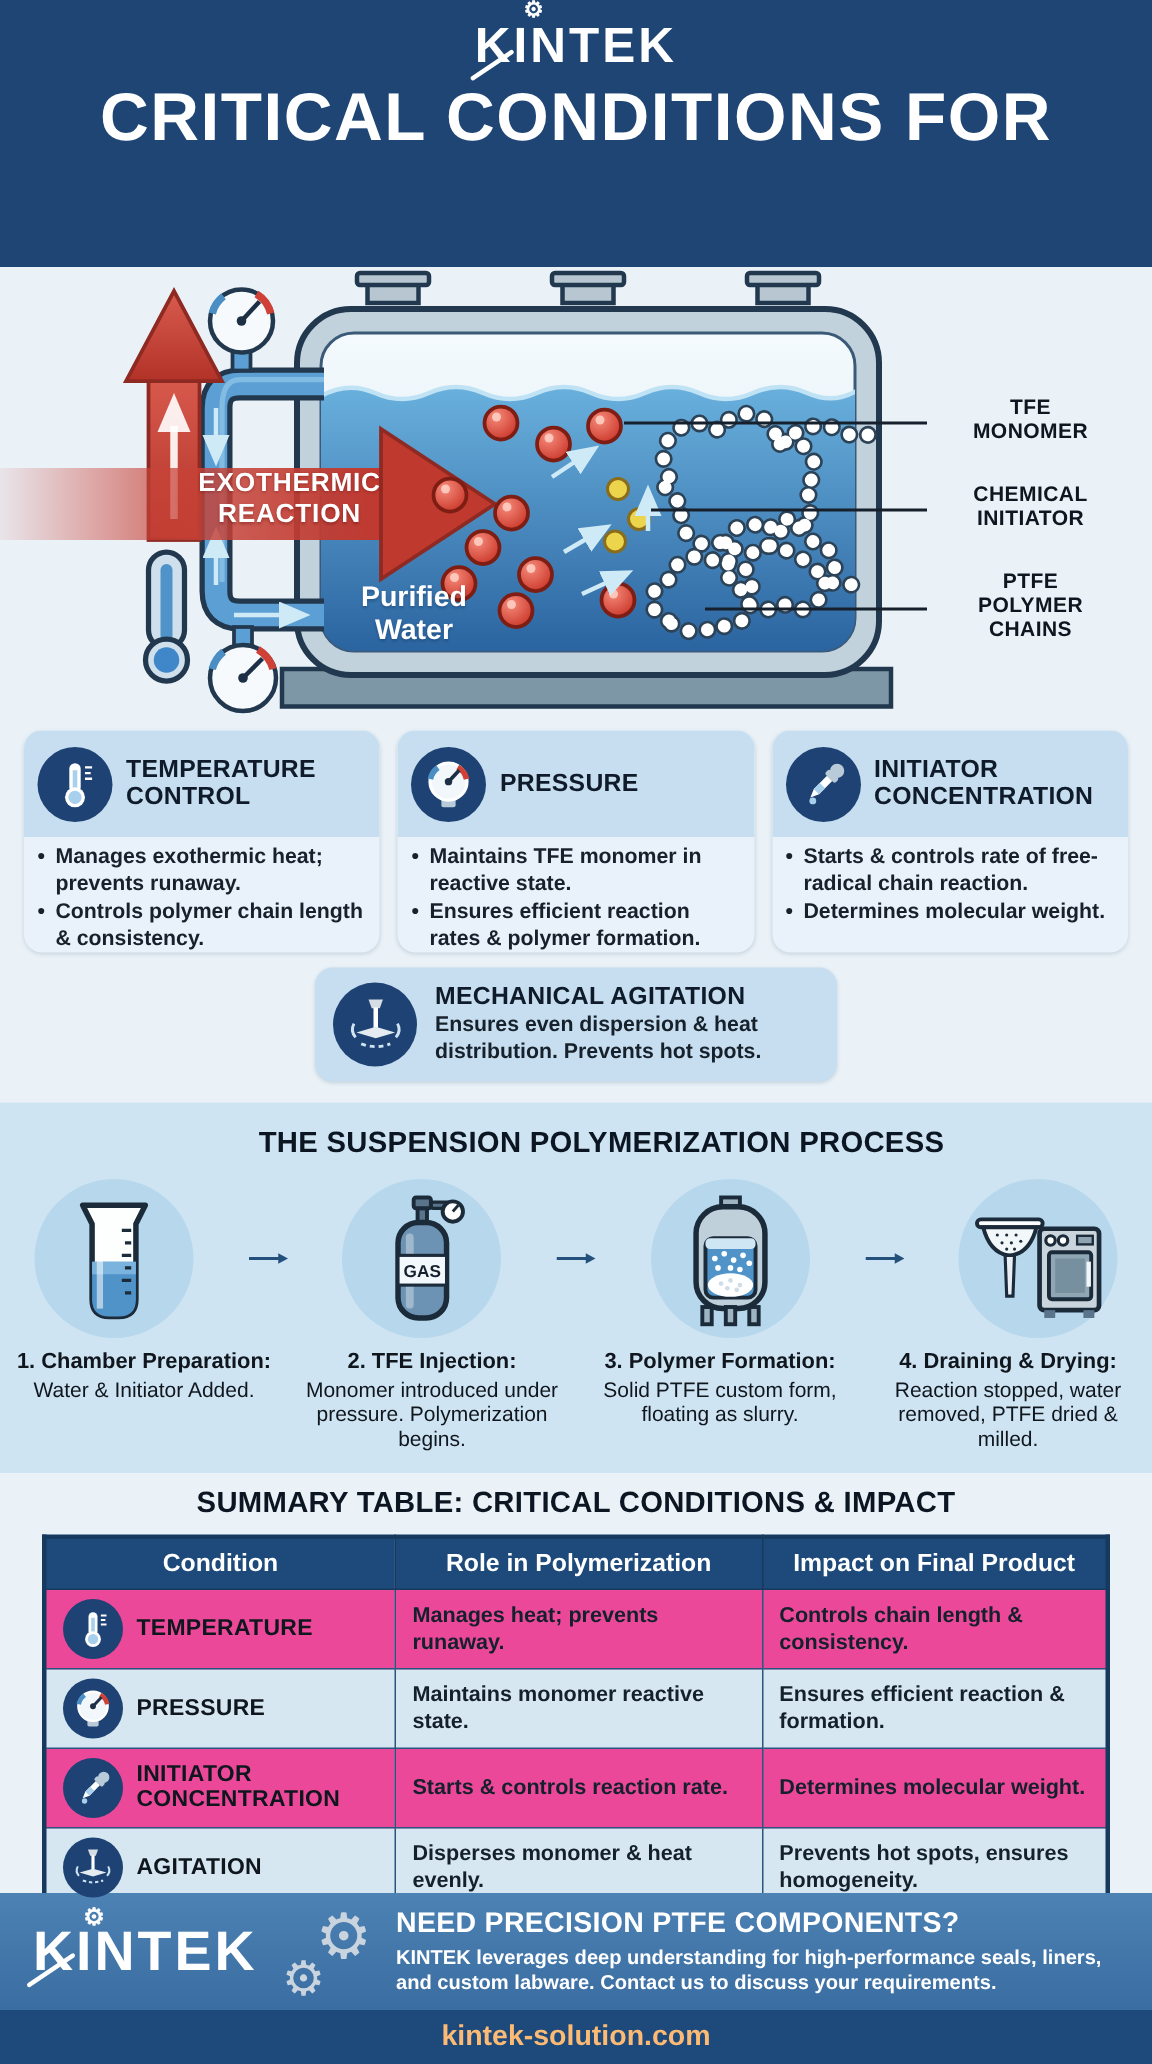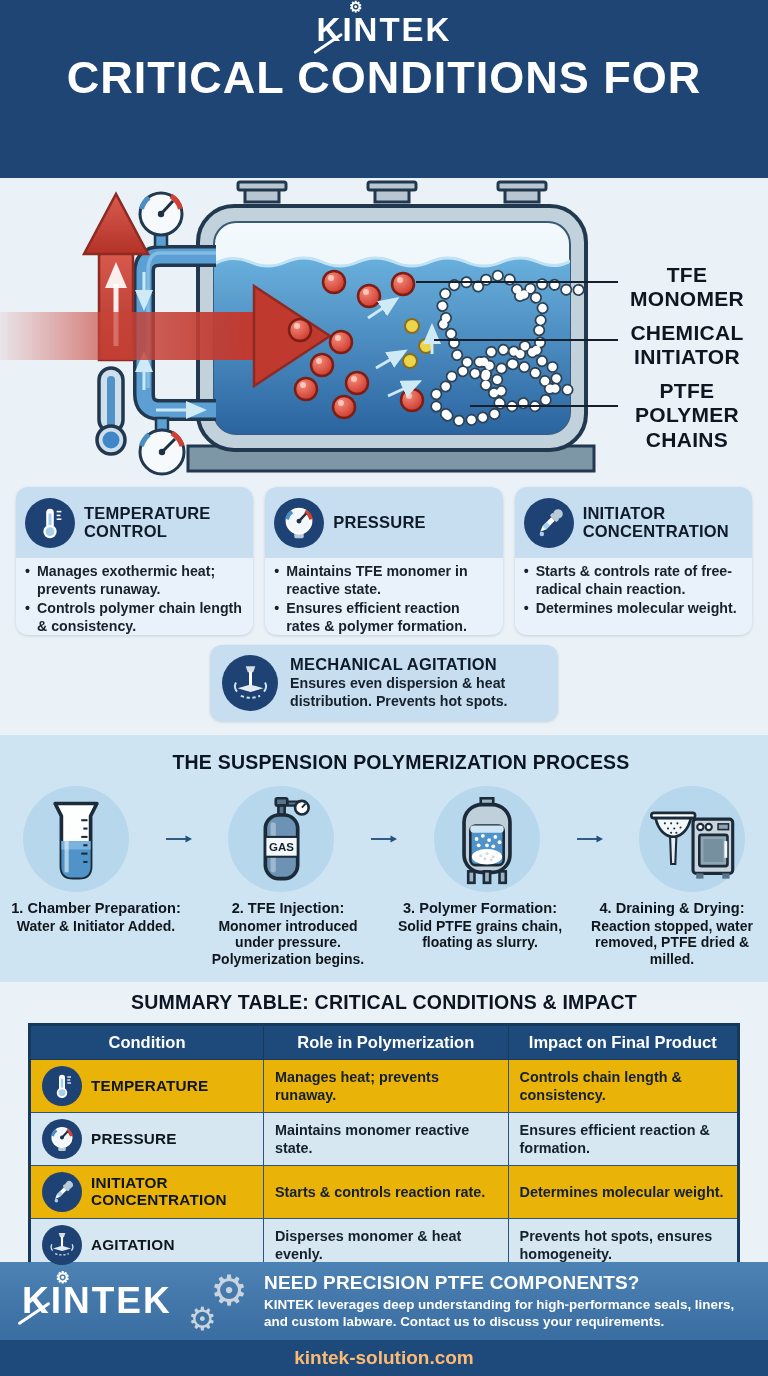--- a/index.html
+++ b/index.html
@@ -13,21 +13,21 @@
   .hdr h1{margin:4px 0 0;font-size:45px;line-height:1.08;font-weight:800;letter-spacing:1px;}
   
   .light-sec{height:557px;background:#eaf2f8;}
   .diagram{position:relative;width:768px;height:307px;}
   .diagram svg{position:absolute;left:0;top:0;}
   .exo{position:absolute;left:116px;top:133px;width:154px;text-align:center;color:#fff;
        font-size:17.5px;font-weight:800;line-height:1.2;letter-spacing:.5px;text-shadow:0 1px 2px rgba(90,10,5,.4);}
   .purified{position:absolute;left:222px;top:210px;width:108px;text-align:center;color:#fff;
        font-size:19px;font-weight:700;line-height:1.15;white-space:pre-line;text-shadow:0 1px 2px rgba(10,40,80,.35);}
   .dlabel{position:absolute;left:608px;width:158px;text-align:center;color:#0e1620;
-       font-size:21px;font-weight:800;line-height:1.16;white-space:pre-line;letter-spacing:.3px;}
+       font-size:14px;font-weight:800;line-height:1.16;white-space:pre-line;letter-spacing:.3px;}
   .dlabel.tfe{top:85px;} .dlabel.chem{top:143px;} .dlabel.ptfe{top:201px;}
   
   .cards{display:flex;gap:12px;padding:2px 16px 0;}
   .card{flex:1;background:#e9f2fa;border-radius:12px;overflow:hidden;height:148px;
         box-shadow:0 1px 3px rgba(30,60,90,.18);}
   .card-head{background:#c6deef;display:flex;align-items:center;gap:9px;padding:7px 8px 6px 9px;min-height:58px;}
   .icon-circle{width:50px;height:50px;min-width:50px;border-radius:50%;background:#1d4273;
         display:flex;align-items:center;justify-content:center;}
   .icon-circle svg{width:38px;height:38px;}
   .card-title{font-size:16.5px;font-weight:800;color:#0f1b2a;line-height:1.08;letter-spacing:.2px;}
@@ -45,28 +45,28 @@
   .process-sec{height:247px;background:#cfe4f2;box-sizing:border-box;padding-top:16px;}
   .process-sec h2{margin:0;text-align:center;font-size:19.5px;font-weight:800;color:#0c1622;letter-spacing:.2px;padding-left:34px;}
   .steps-icons{display:flex;align-items:center;margin-top:12px;padding:0 9px;gap:23px;}
   .step-ico{width:168px;display:flex;justify-content:center;}
   .circle{width:106px;height:106px;border-radius:50%;background:#b7d7ec;display:flex;align-items:center;justify-content:center;}
   .circle svg{width:96px;height:96px;}
   .step-arrow{width:26px;display:flex;align-items:center;}
   .steps-captions{display:flex;margin-top:8px;}
   .caption{width:25%;box-sizing:border-box;padding:0 8px;text-align:center;color:#10161d;}
   .cap-title{font-size:14.6px;font-weight:800;line-height:1.2;}
-  .cap-desc{font-size:14px;font-weight:700;line-height:1.2;}
+  .cap-desc{font-size:14px;font-weight:400;line-height:1.2;}
   
   .summary-sec{height:280px;background:#eaf2f8;box-sizing:border-box;padding-top:9px;}
   .summary-sec h2{margin:0;text-align:center;font-size:19.5px;font-weight:800;color:#0c1622;letter-spacing:.2px;}
   table.sum{width:712px;margin:9px auto 0;border-collapse:collapse;border:3px solid #16395e;padding-left:12px;}
   table.sum th{background:#1d4a7a;color:#fff;font-size:16.5px;font-weight:700;padding:7px 4px;border:1.6px solid #16395e;}
   table.sum td{border:1.6px solid #2a5580;font-size:14.4px;font-weight:600;color:#14202c;padding:6px 11px;line-height:1.25;}
-  table.sum tr.odd td{background:#eab308;} table.sum tr.even td{background:#d6e7f2;}
+  table.sum tr.odd td{background:#ec4899;} table.sum tr.even td{background:#d6e7f2;}
   td.cond{padding:4px 6px;}
   .cellflex{display:flex;align-items:center;gap:9px;}
   .mini-circle{width:40px;height:40px;min-width:40px;border-radius:50%;background:#1d4273;
         display:flex;align-items:center;justify-content:center;}
   .mini-circle svg{width:30px;height:30px;}
   .cond-label{font-size:15.3px;font-weight:800;color:#10161d;line-height:1.1;letter-spacing:.2px;}
   .c-role{width:34.5%;} .c-cond{width:33%;} .c-imp{width:32.5%;}
   
   .ftr{height:78px;background:linear-gradient(180deg,#4d82b4,#3a6da1);display:flex;align-items:center;
        box-sizing:border-box;padding:0 22px;gap:14px;color:#fff;}
@@ -294,20 +294,26 @@
           </g>
         </g>
 
         <g stroke="#16202c" stroke-width="2">
           <line x1="416" y1="104" x2="618" y2="104"></line>
           <line x1="434" y1="162" x2="618" y2="162"></line>
           <line x1="470" y1="228" x2="618" y2="228"></line>
         </g>
       </svg>
 
+      <div class="exo">
+        <div>EXOTHERMIC</div>
+        <div>REACTION</div>
+      </div>
+      <div class="purified">Purified
+Water</div>
       <div class="dlabel tfe">TFE
 MONOMER</div>
       <div class="dlabel chem">CHEMICAL
 INITIATOR</div>
       <div class="dlabel ptfe">PTFE
 POLYMER
 CHAINS</div>
     </div>
 
     <div class="cards">
@@ -490,21 +496,21 @@
       <div class="caption">
         <div class="cap-title">1. Chamber Preparation:</div>
         <div class="cap-desc">Water &amp; Initiator Added.</div>
       </div>
       <div class="caption">
         <div class="cap-title">2. TFE Injection:</div>
         <div class="cap-desc">Monomer introduced under pressure. Polymerization begins.</div>
       </div>
       <div class="caption">
         <div class="cap-title">3. Polymer Formation:</div>
-        <div class="cap-desc">Solid PTFE grains chain, floating as slurry.</div>
+        <div class="cap-desc">Solid PTFE custom form, floating as slurry.</div>
       </div>
       <div class="caption">
         <div class="cap-title">4. Draining &amp; Drying:</div>
         <div class="cap-desc">Reaction stopped, water removed, PTFE dried &amp; milled.</div>
       </div>
     </div>
   </section>
 
   <section class="summary-sec">
     <h2>SUMMARY TABLE: CRITICAL CONDITIONS &amp; IMPACT</h2>

